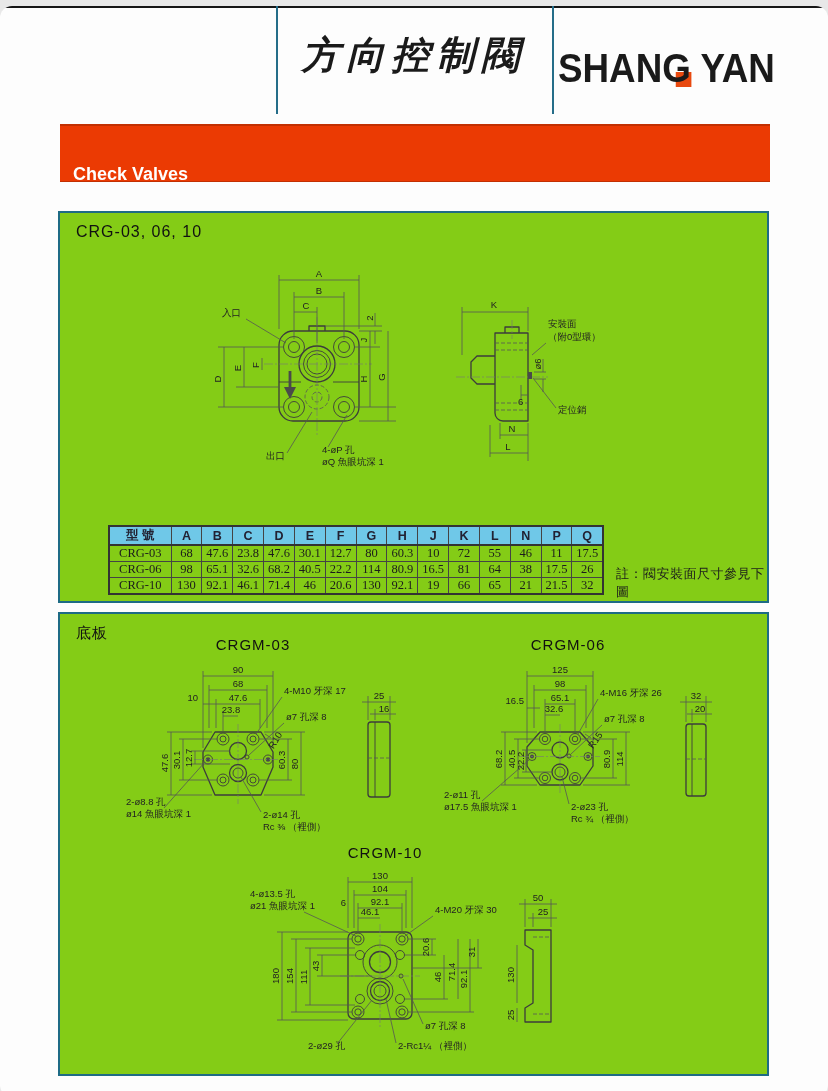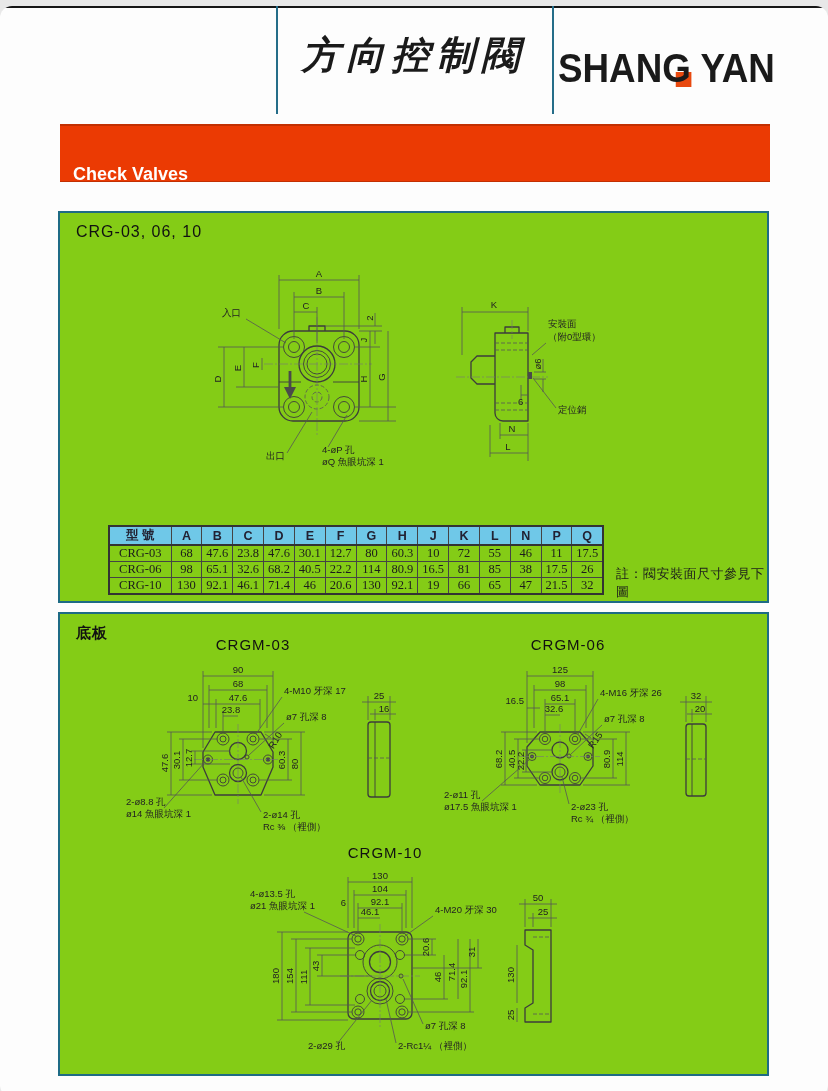--- a/index.html
+++ b/index.html
@@ -23,21 +23,21 @@
             border-top:2px solid #c23002; border-bottom:1px solid #c23002; color:#fff; }
   .banner-zh { position:absolute; left:12px; top:1px; font-size:31px; font-weight:bold; letter-spacing:1px; }
   .banner-en { position:absolute; left:13px; top:38px; font-size:18px; font-weight:bold; }
   .banner-pressure { position:absolute; right:14px; top:17px; font-size:19px; font-weight:bold; letter-spacing:1px; }
   .banner-pressure sup { font-size:11px; }
 
   .cbox { position:absolute; left:58px; width:711px; background:#84cc16; border:2px solid #1e6b85; }
   .box1 { top:205px; height:392px; }
   .box2 { top:606px; height:464px; }
   .box-label { position:absolute; left:16px; top:10px; font-size:16px; color:#111; letter-spacing:1px; }
-  .box2-label { font-weight:bold; font-size:15px; }
+  .box2-label { font-weight:normal; font-size:15px; }
 
   svg { position:absolute; overflow:visible; }
   svg text { font-family:"Liberation Sans", sans-serif; font-size:9.5px; fill:#222; }
   svg text.dl { font-size:9.5px; }
   svg text.ttl { font-size:15px; letter-spacing:1px; fill:#111; }
   .oln { stroke:#3c3c3c; stroke-width:1.3; fill:none; stroke-linejoin:round; }
   .o2  { stroke:#3c3c3c; stroke-width:0.9; fill:none; }
   .dln { stroke:#555; stroke-width:0.8; fill:none; }
   .cl  { stroke:#777; stroke-width:0.6; stroke-dasharray:9 2 2 2; fill:none; }
   .hid { stroke:#555; stroke-width:0.8; stroke-dasharray:4 2; fill:none; }
@@ -232,39 +232,39 @@
               <td>98</td>
               <td>65.1</td>
               <td>32.6</td>
               <td>68.2</td>
               <td>40.5</td>
               <td>22.2</td>
               <td>114</td>
               <td>80.9</td>
               <td>16.5</td>
               <td>81</td>
-              <td>85</td>
+              <td>64</td>
               <td>38</td>
               <td>17.5</td>
               <td>26</td>
             </tr>
             <tr>
               <td>CRG-10</td>
               <td>130</td>
               <td>92.1</td>
               <td>46.1</td>
               <td>71.4</td>
               <td>46</td>
               <td>20.6</td>
               <td>130</td>
               <td>92.1</td>
               <td>19</td>
               <td>66</td>
               <td>65</td>
-              <td>47</td>
+              <td>21</td>
               <td>21.5</td>
               <td>32</td>
             </tr>
           </tbody>
         </table>
     </div>
     <div class="tbl-note">註：閥安裝面尺寸參見下圖</div>
   </div>
 
   <div class="cbox box2">

